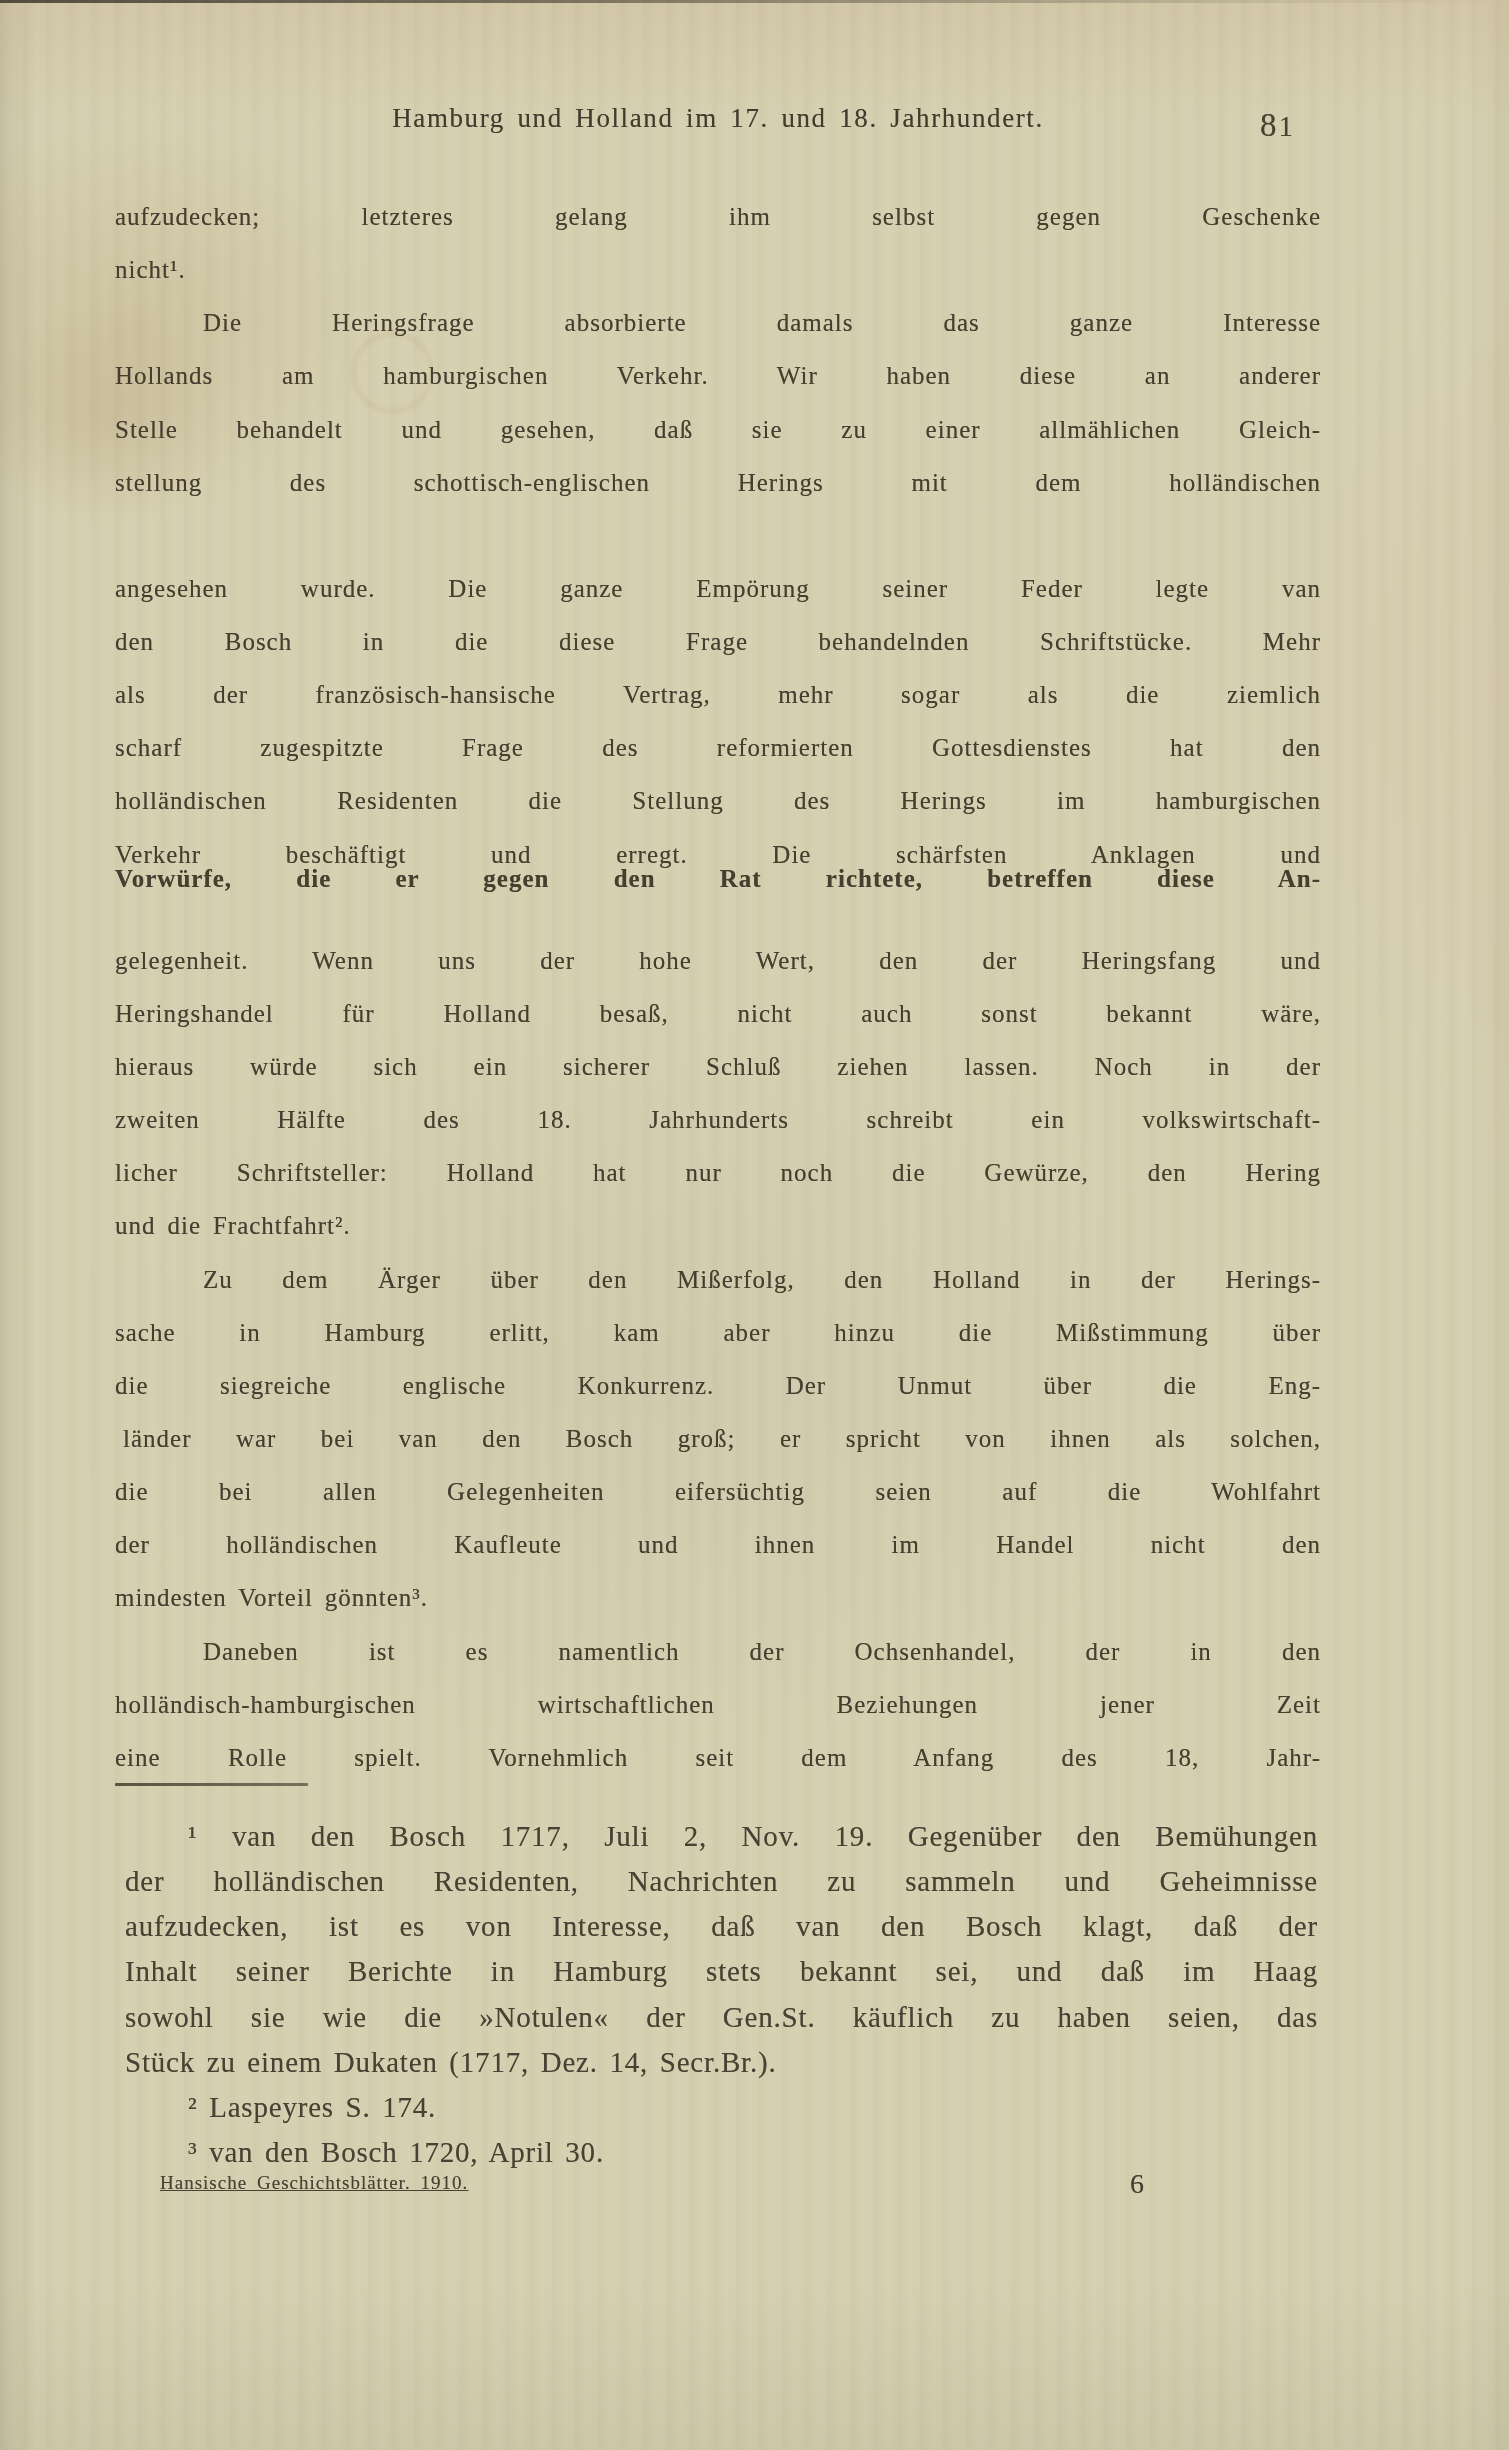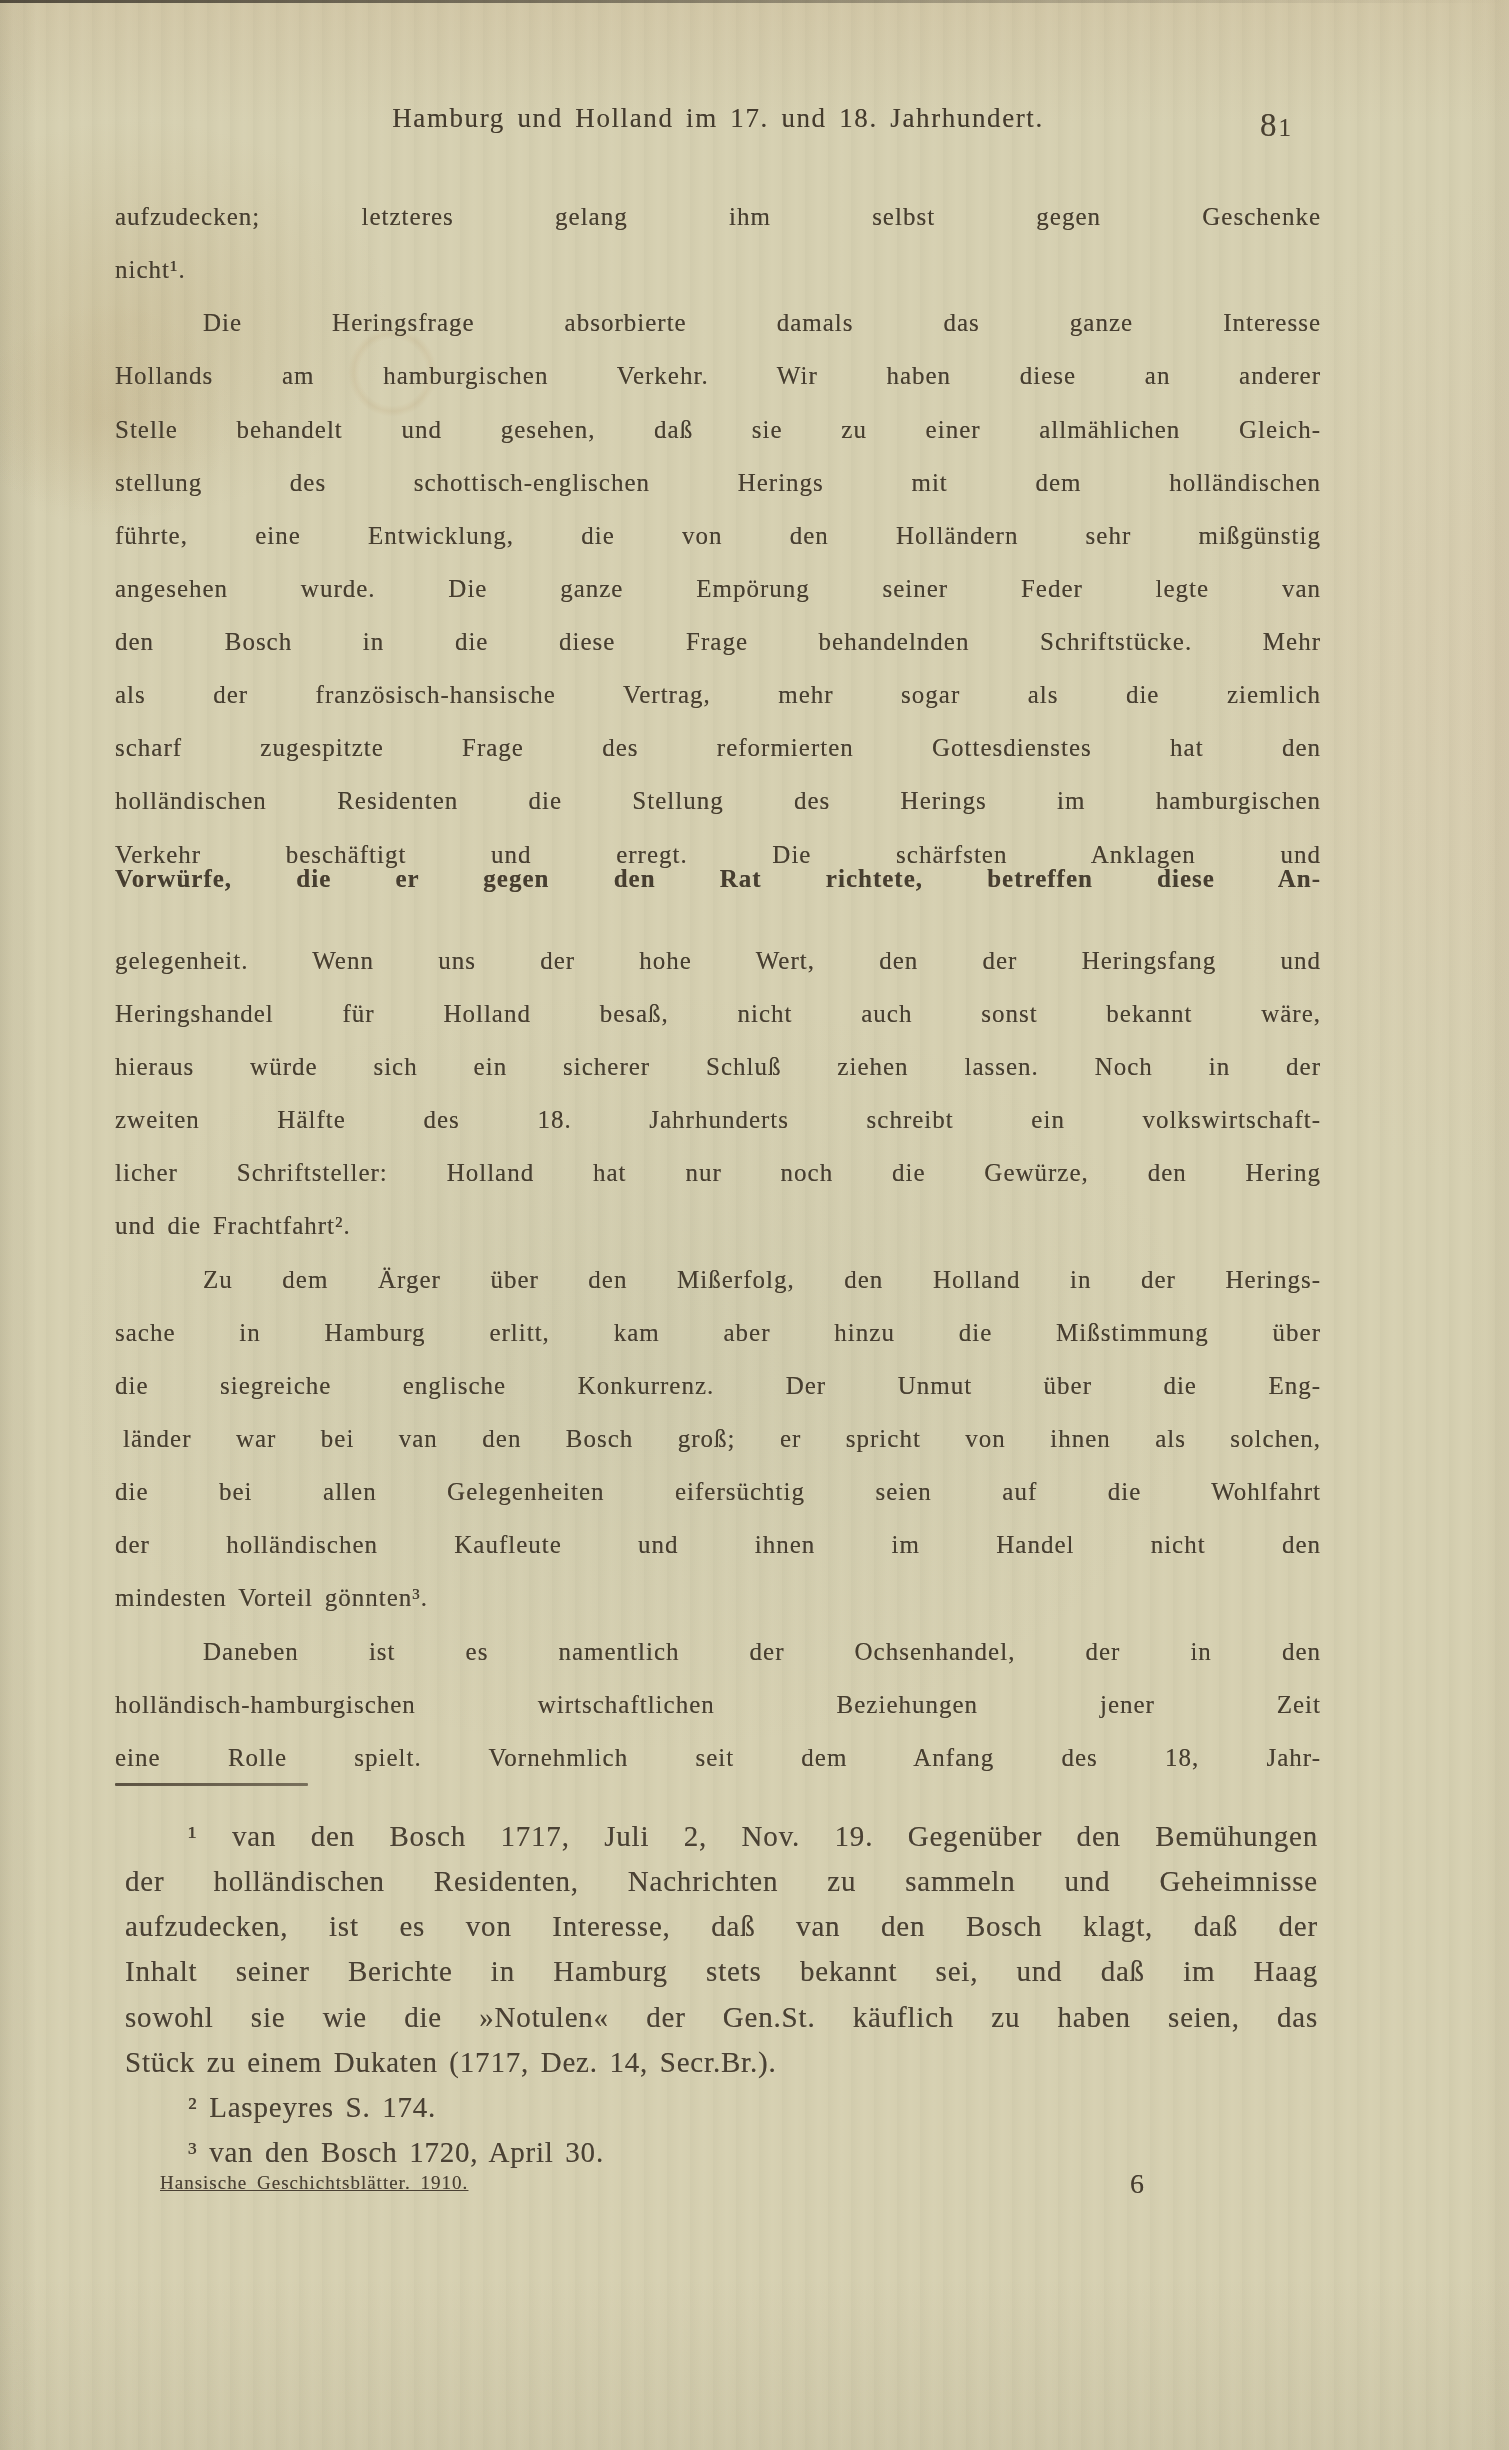--- a/index.html
+++ b/index.html
@@ -40,21 +40,21 @@
   }
   .running-title {
     position: absolute; top: 103px; left: 115px; width: 1206px;
     text-align: center;
     font-size: 27px; letter-spacing: 1.6px; word-spacing: 4.2px;
     color: #443b2e;
     text-shadow: 0 0 0.5px rgba(62,52,40,0.45);
   }
   .page-number {
     position: absolute; top: 107px; left: 1260px; width: 93px;
-    font-size: 25px; letter-spacing: 2.1px; color: #4a4132;
+    font-size: 29px; letter-spacing: 2.1px; color: #4a4132;
     text-shadow: 0 0 0.5px rgba(62,52,40,0.45);
   }
   .page-number::first-letter { font-size: 33px; }
   .body-text {
     position: absolute; top: 190px; left: 115px; width: 1206px; height: 1598px;
   }
   .footnotes {
     position: absolute; top: 1813px; left: 125px; width: 1193px; height: 374px;
   }
   .line {
@@ -109,21 +109,20 @@
 
   <div class="page-number">81</div>
 
   <div class="body-text">
     <div class="line just" style="top: 0px;">aufzudecken; letzteres gelang ihm selbst gegen Geschenke</div>
       <div class="line" style="top: 53px;">nicht¹.</div>
       <div class="line indent just" style="top: 106px;">Die Heringsfrage absorbierte damals das ganze Interesse</div>
       <div class="line just" style="top: 159px;">Hollands am hamburgischen Verkehr. Wir haben diese an anderer</div>
       <div class="line just" style="top: 213px;">Stelle behandelt und gesehen, daß sie zu einer allmählichen Gleich-</div>
       <div class="line just" style="top: 266px;">stellung des schottisch-englischen Herings mit dem holländischen</div>
-      <div class="line just" style="top: 319px;">führte, eine Entwicklung, die von den Holländern sehr mißgünstig</div>
       <div class="line just" style="top: 372px;">angesehen wurde. Die ganze Empörung seiner Feder legte van</div>
       <div class="line just" style="top: 425px;">den Bosch in die diese Frage behandelnden Schriftstücke. Mehr</div>
       <div class="line just" style="top: 478px;">als der französisch-hansische Vertrag, mehr sogar als die ziemlich</div>
       <div class="line just" style="top: 531px;">scharf zugespitzte Frage des reformierten Gottesdienstes hat den</div>
       <div class="line just" style="top: 584px;">holländischen Residenten die Stellung des Herings im hamburgischen</div>
       <div class="line just" style="top: 638px;">Verkehr beschäftigt und erregt. Die schärfsten Anklagen und</div>
       <div class="line just" style="top: 662px; font-weight: bold;">Vorwürfe, die er gegen den Rat richtete, betreffen diese An-</div>
       <div class="line just" style="top: 744px;">gelegenheit. Wenn uns der hohe Wert, den der Heringsfang und</div>
       <div class="line just" style="top: 797px;">Heringshandel für Holland besaß, nicht auch sonst bekannt wäre,</div>
       <div class="line just" style="top: 850px;">hieraus würde sich ein sicherer Schluß ziehen lassen. Noch in der</div>

